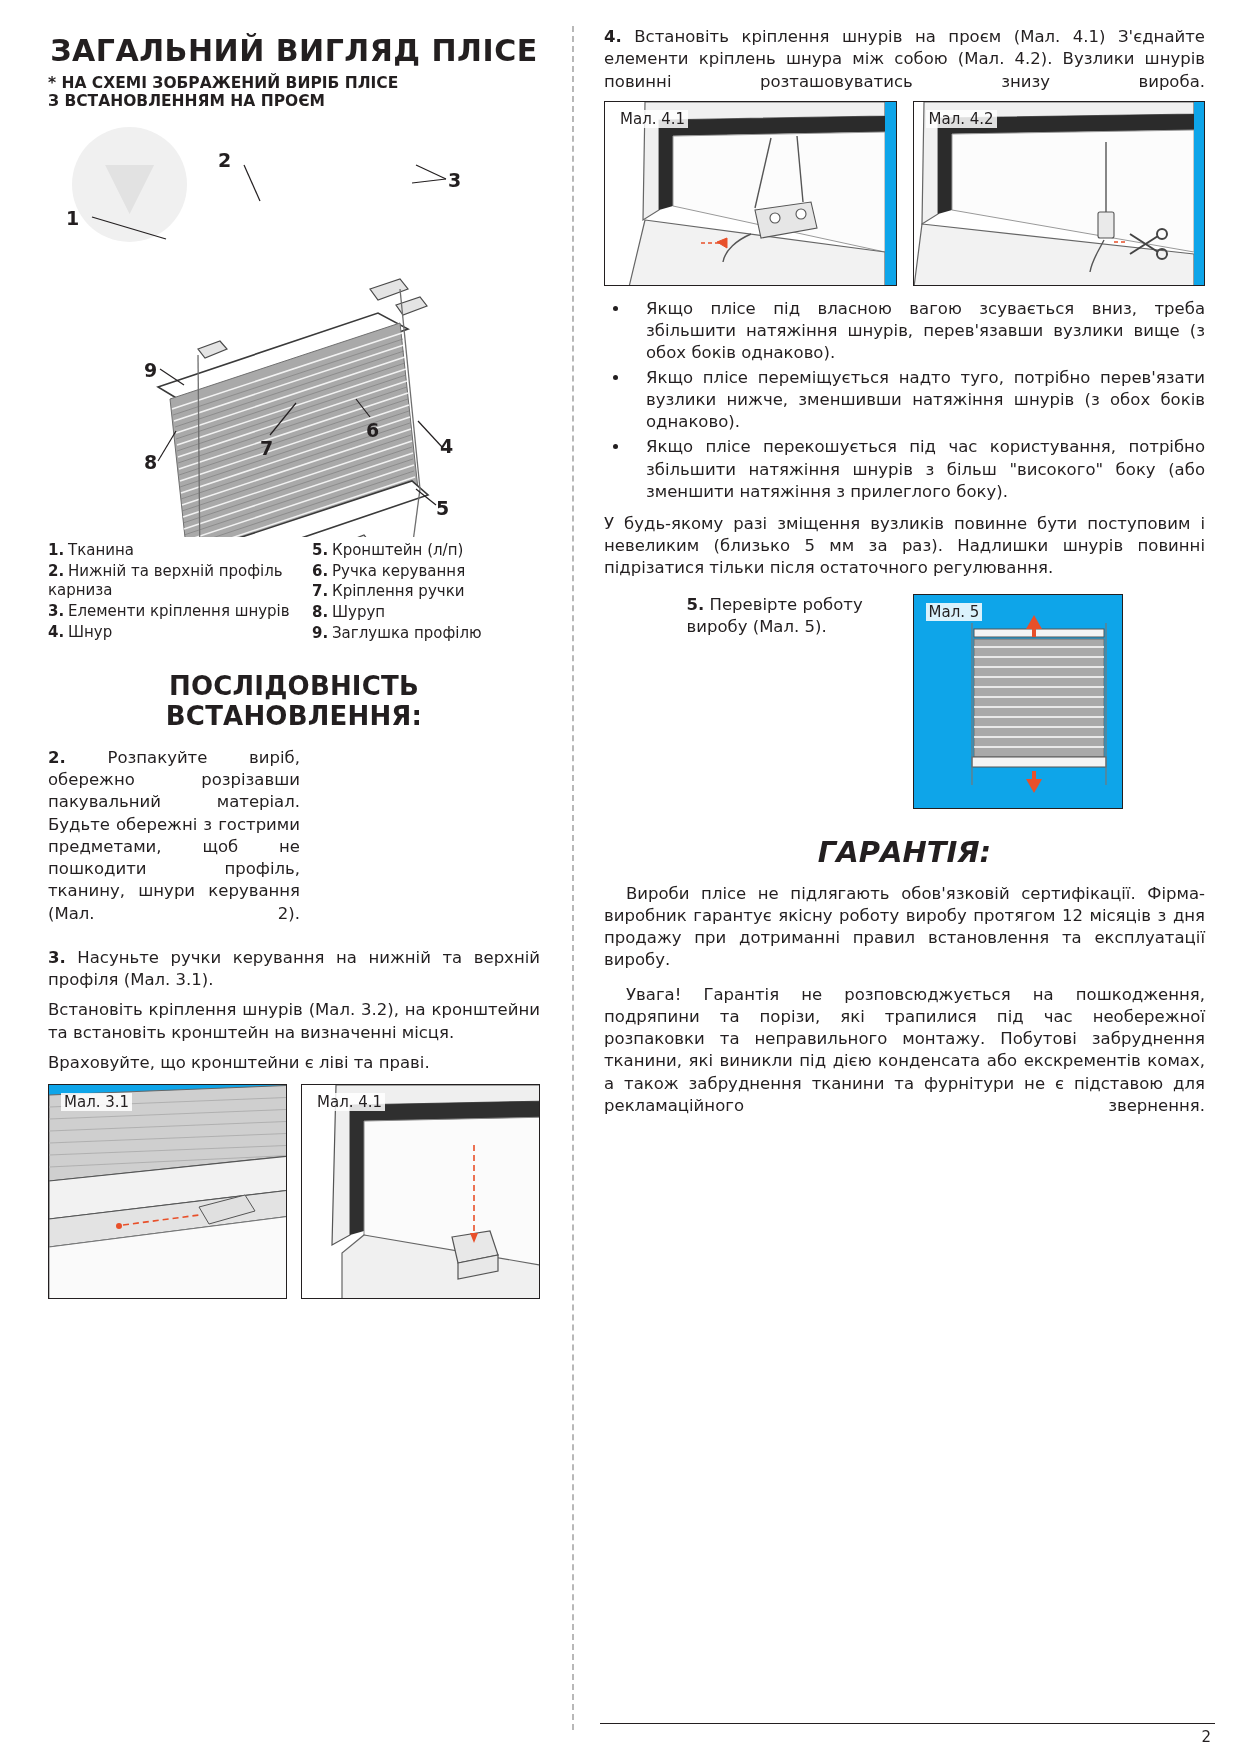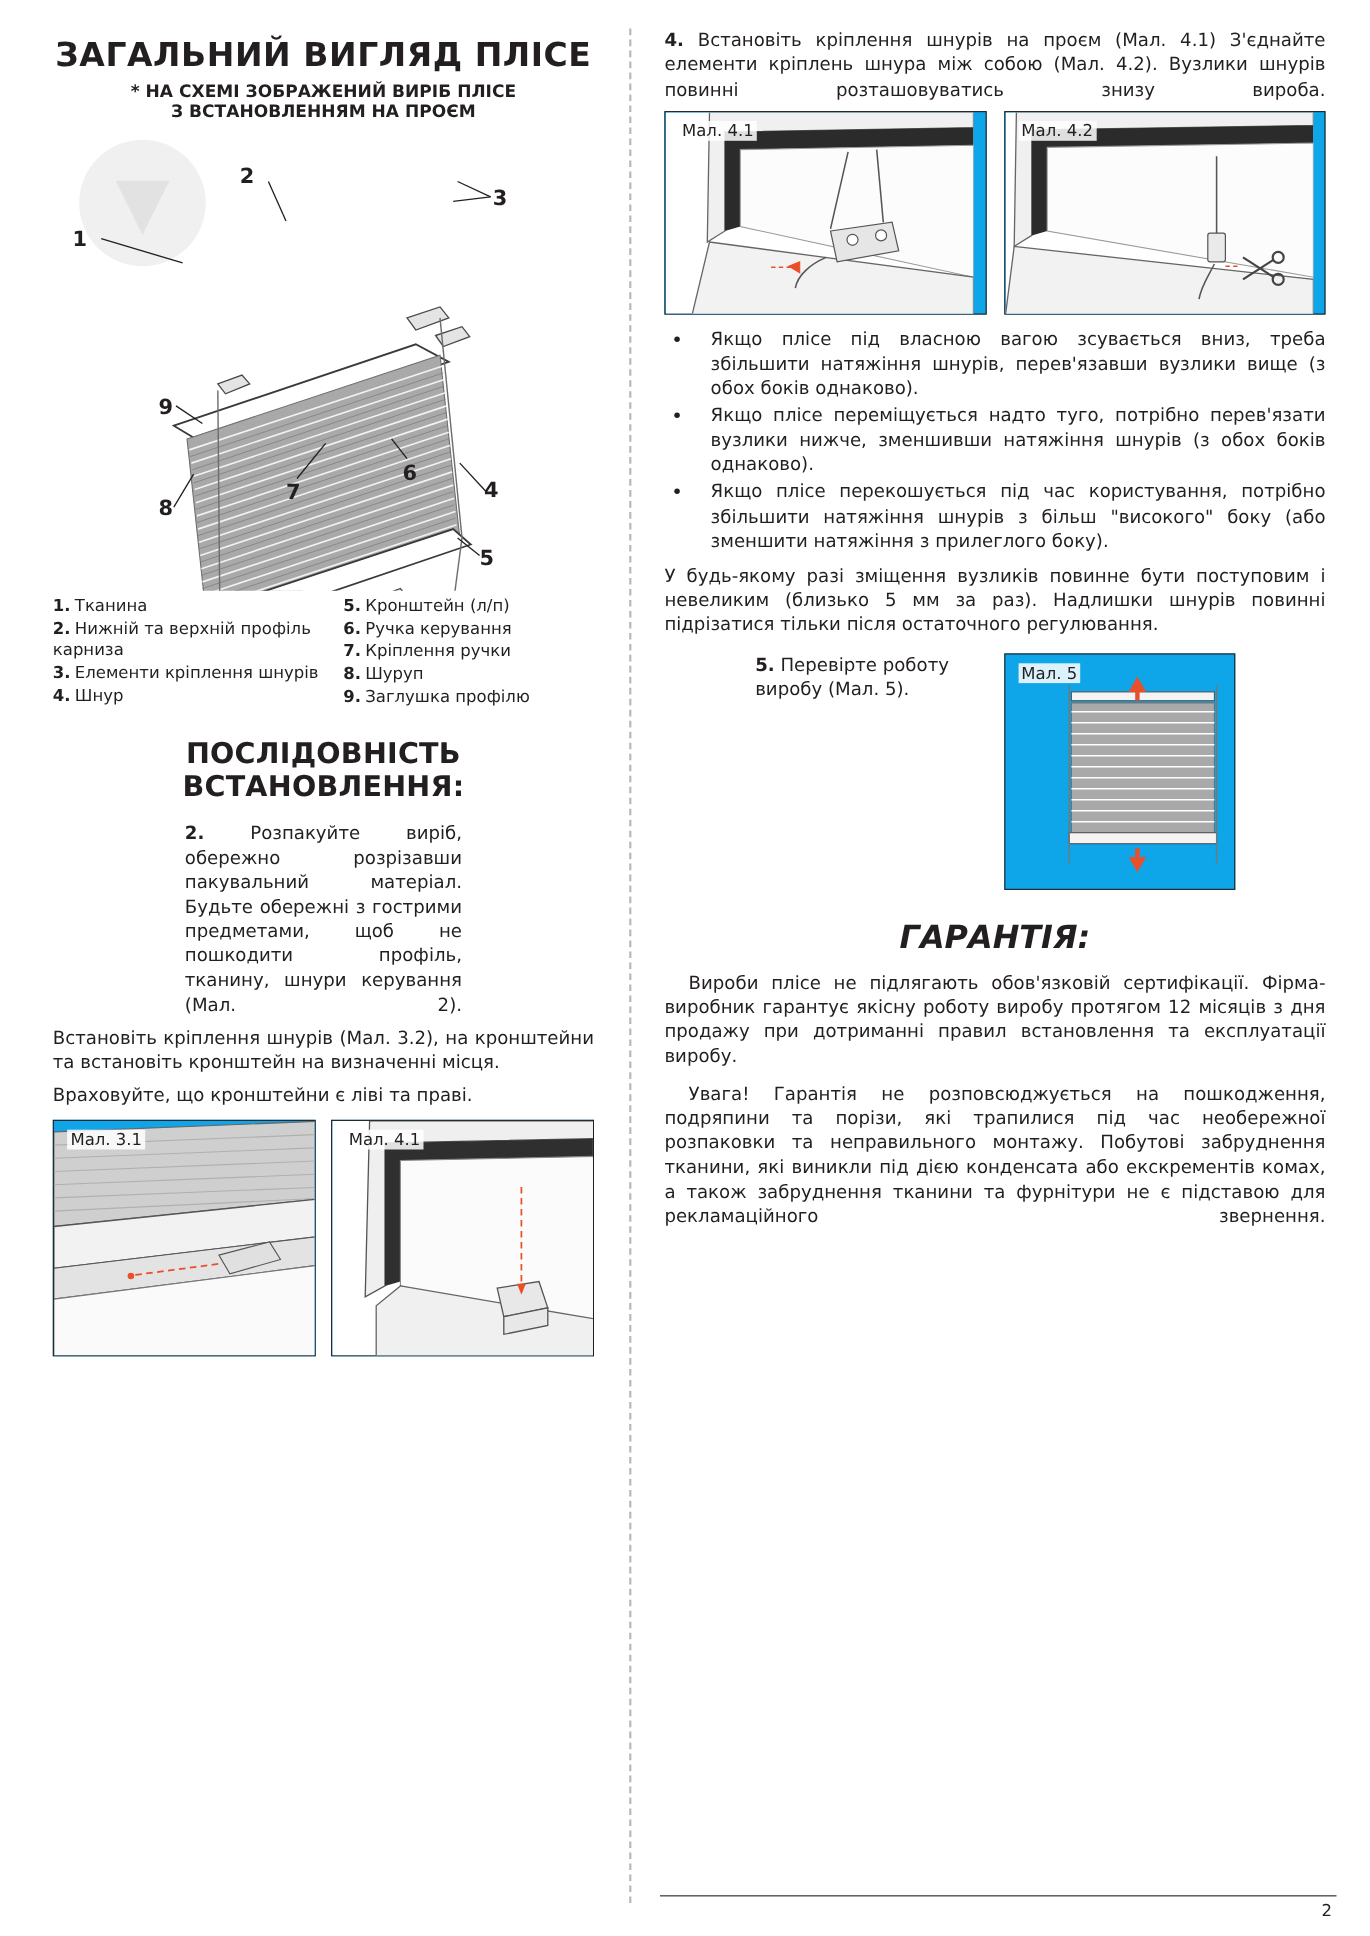--- a/index.html
+++ b/index.html
@@ -30,21 +30,21 @@
     font-size: 30px;
     font-weight: 800;
     text-align: center;
     letter-spacing: 0.5px;
     line-height: 1.12;
     margin: 8px 0 6px 0;
   }
   .subtitle {
     font-size: 15.5px;
     font-weight: 800;
-    text-align: center;
+    text-align: left;
     line-height: 1.2;
     margin-bottom: 6px;
   }
   h2.section-title {
     font-size: 26px;
     font-weight: 800;
     text-align: center;
     margin: 26px 0 16px 0;
     letter-spacing: 0.2px;
   }
@@ -116,21 +116,21 @@
   .figlabel {
     position: absolute;
     top: 8px; left: 12px;
     font-size: 15px;
     z-index: 4;
     background: rgba(255,255,255,0.85);
     padding: 0 3px;
   }
 
   
-  .step2 { display: flex; gap: 14px; align-items: center; margin-top: 4px; flex-direction: column; }
+  .step2 { display: flex; gap: 14px; align-items: center; margin-top: 4px; }
   .step2 .txt { width: 252px; }
   .step2 .figbox { width: 238px; height: 210px; }
 
   
   .fig-row { display: flex; gap: 14px; margin-top: 10px; }
   .fig-row .figbox { flex: 1; height: 215px; }
 
   
   .fig-row-right { display: flex; gap: 16px; margin: 8px 0 12px 0; }
   .fig-row-right .figbox { flex: 1; height: 185px; }
@@ -285,20 +285,24 @@
 
     <div class="step2">
       <div class="txt">
         <p class="body just-stretch">
           <b>2.</b>
           <span>Розпакуйте виріб, обережно розрізавши пакувальний матеріал. Будьте обережні з гострими предметами, щоб не пошкодити профіль, тканину, шнури керування (Мал. 2).</span>
         </p>
       </div>
     </div>
 
+    <p class="body" style="margin-top:14px;">
+      <b>3.</b>
+      <span>Насуньте ручки керування на нижній та верхній профіля (Мал. 3.1).</span>
+    </p>
     <p class="body">Встановіть кріплення шнурів (Мал. 3.2), на кронштейни та встановіть кронштейн на визначенні місця.</p>
     <p class="body">Враховуйте, що кронштейни є ліві та праві.</p>
 
     <div class="fig-row">
       <div class="figbox">
         <span class="figlabel">Мал. 3.1</span>
         <svg width="250" height="215" viewBox="0 0 250 215">
           <polygon points="0,10 250,0 250,70 0,96" fill="#cfcfcf" stroke="#666" stroke-width="1"></polygon>
           <g stroke="#b0b0b0" stroke-width="1">
             <line x1="0" y1="22" x2="250" y2="12"></line>

